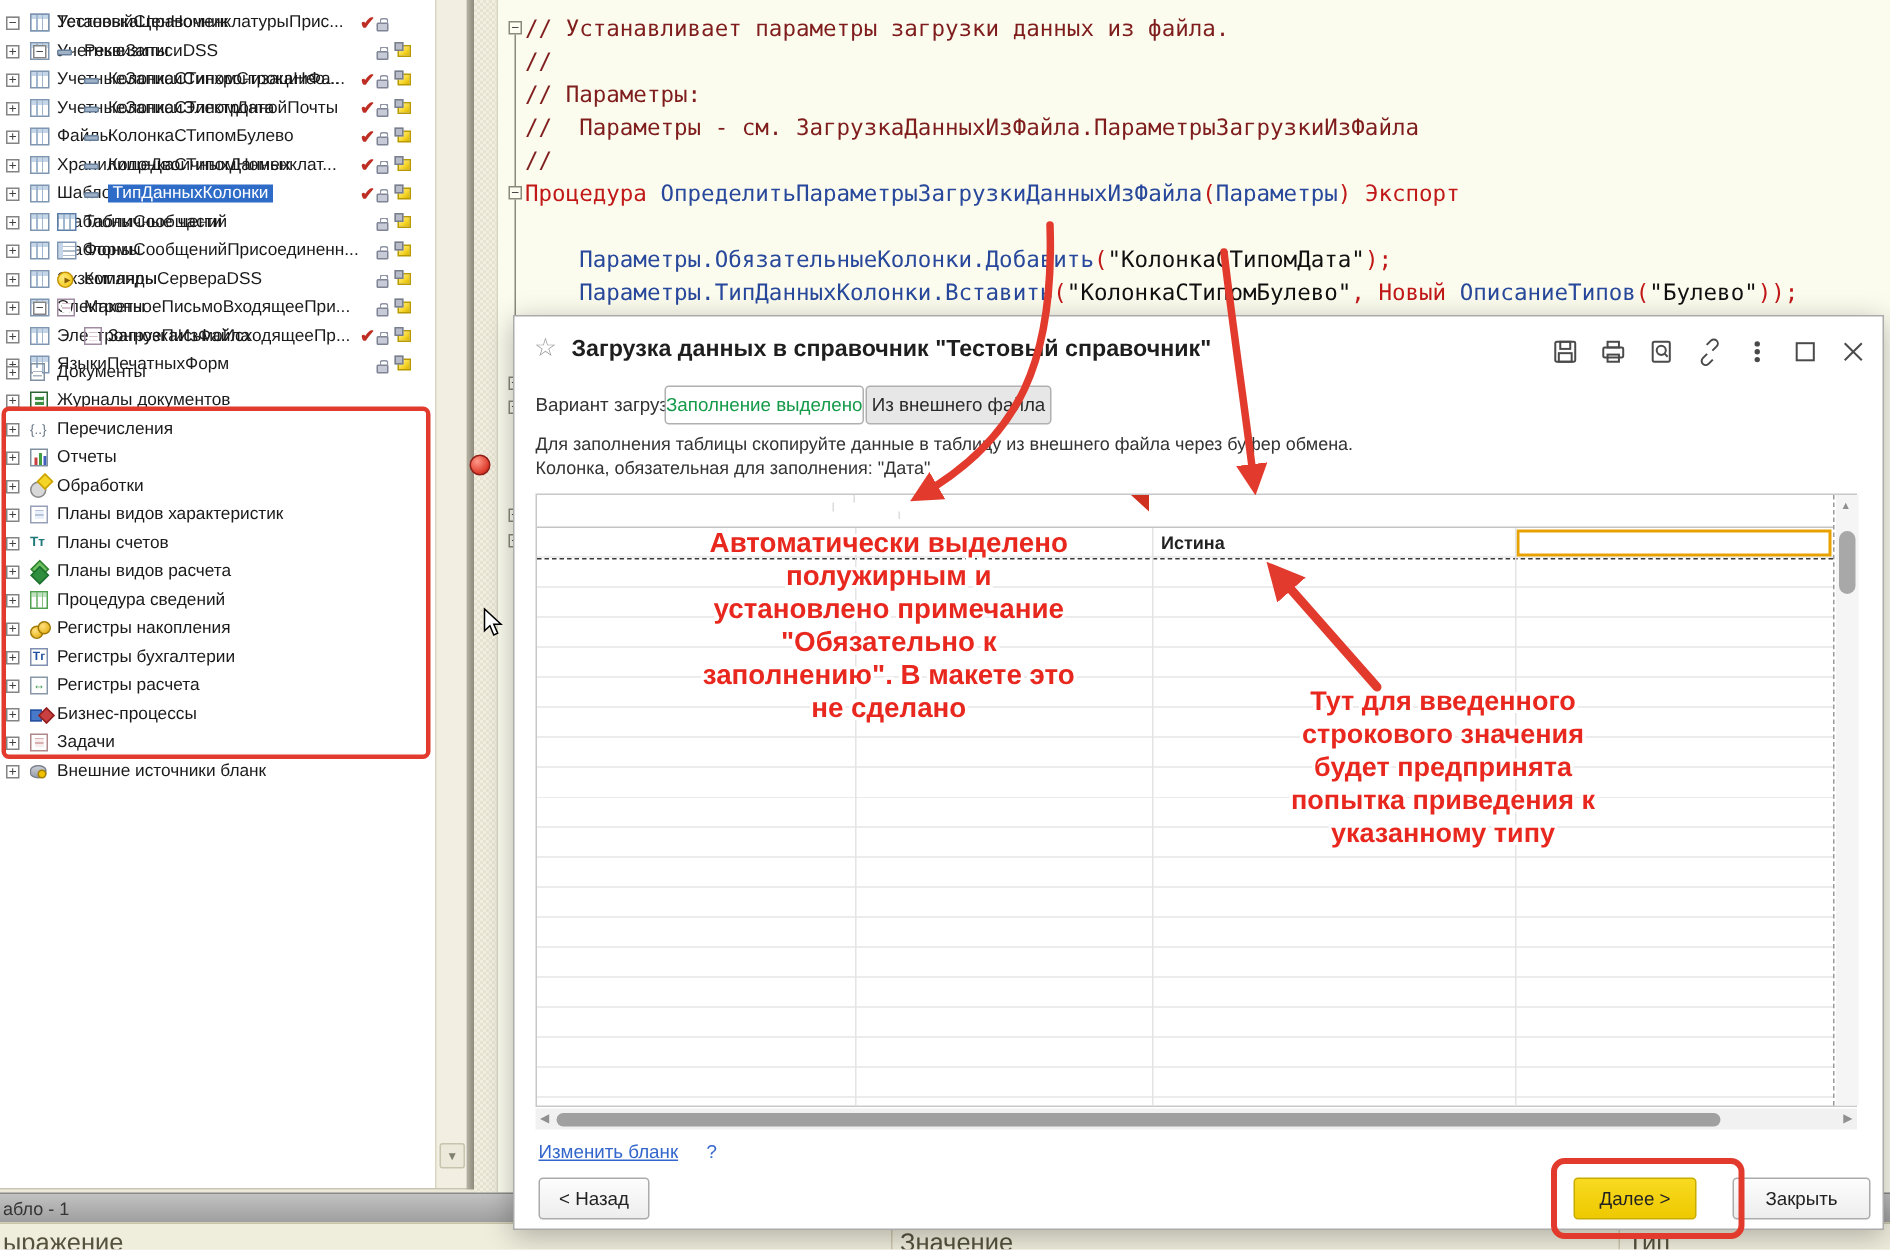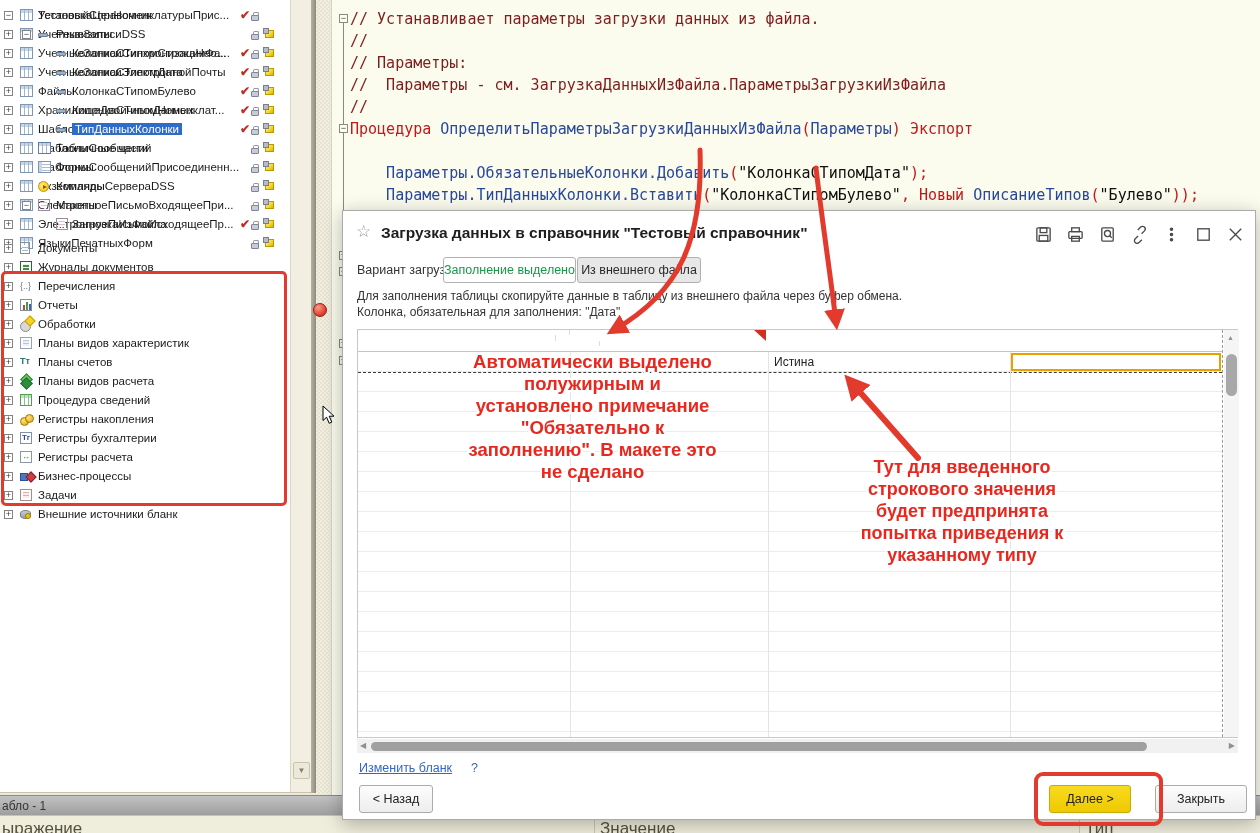--- a/index.html
+++ b/index.html
@@ -98,21 +98,21 @@
   .tab-file { left:234px; width:124px; background:#E7E7E7; color:#2A2A2A; line-height:24px; }
   .hint { position:absolute; left:14px; font-size:12px; color:#333; }
   .hint1 { top:78px; } .hint2 { top:94px; }
 
   .tbl { position:absolute; left:14px; top:118px; width:881px; height:409px; border:1px solid #C8C8C8; background:#fff; }
   .tbl-head { position:absolute; left:0; top:0; width:864px; height:22px; border-bottom:1px solid #C4C4C4; display:flex;flex-direction:column; }
   .hcell { height:21px; font-size:12px; color:#333; padding:4px 0 0 6px; border-right:1px solid #DCDCDC; overflow:hidden; }
   .hcell.last { border-right:none; }
   .hcell.date { font-weight:bold; font-size:13.5px; color:#111; padding-left:28px; }
   .tbl-body { position:absolute; left:0; top:22px; width:864px; height:385px;
-    background:repeating-linear-gradient(to bottom,transparent 0 19px,#ECECEC 19px 20px); }
+    background:repeating-linear-gradient(to bottom,transparent 0 19px,#ECECEC 19px 20px);font-weight:bold; }
   .colline { position:absolute; top:0; width:1px; height:385px; background:#E4E4E4; }
   .dash-row { position:absolute; left:0; top:20px; width:864px; border-top:1.5px dashed #3A3A3A; }
   .cell-true { position:absolute; left:416px; top:3px; font-size:12px; color:#222; }
   .cell-active { position:absolute; left:653px; top:1px; width:210px; height:18px; border:2px solid #E8A200; background:#fff; }
   .tbl-right-dash { position:absolute; left:864px; top:0; width:1px; height:407px; border-left:1px dashed #9A9A9A; }
   .note-corner { position:absolute; left:396px; top:0; width:0; height:0; border-top:11px solid #D03020; border-left:12px solid transparent; }
   .vsb { position:absolute; left:866px; top:0; width:15px; height:407px; background:#F5F5F5; }
   .vsb-thumb { position:absolute; left:2px; top:24px; width:11px; height:42px; background:#A8A8A8; border-radius:6px; }
   .hsb { position:absolute; left:14px; top:528px; width:881px; height:14px; background:#F1F1F1; }
   .hsb-thumb { position:absolute; left:14px; top:2.5px; width:776px; height:9px; background:#A0A0A0; border-radius:5px; }

